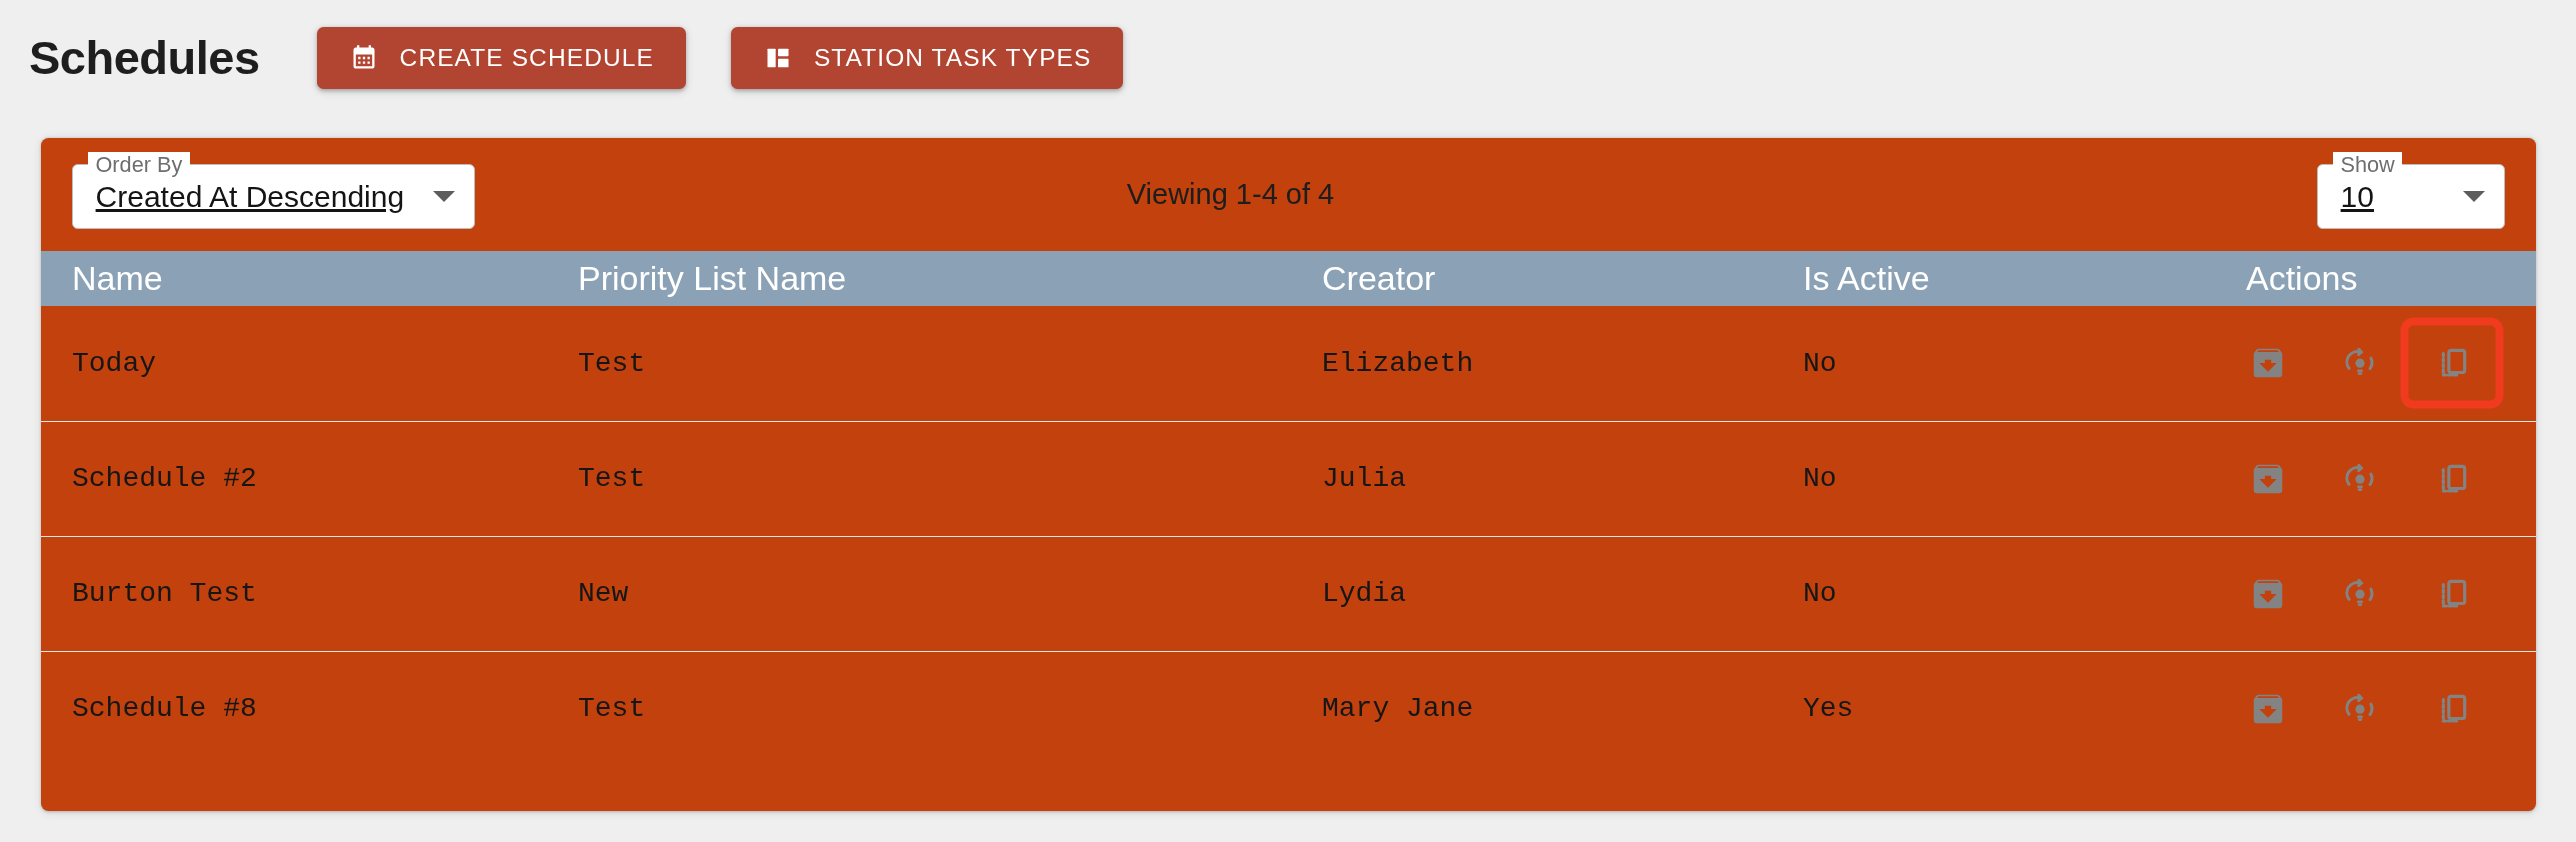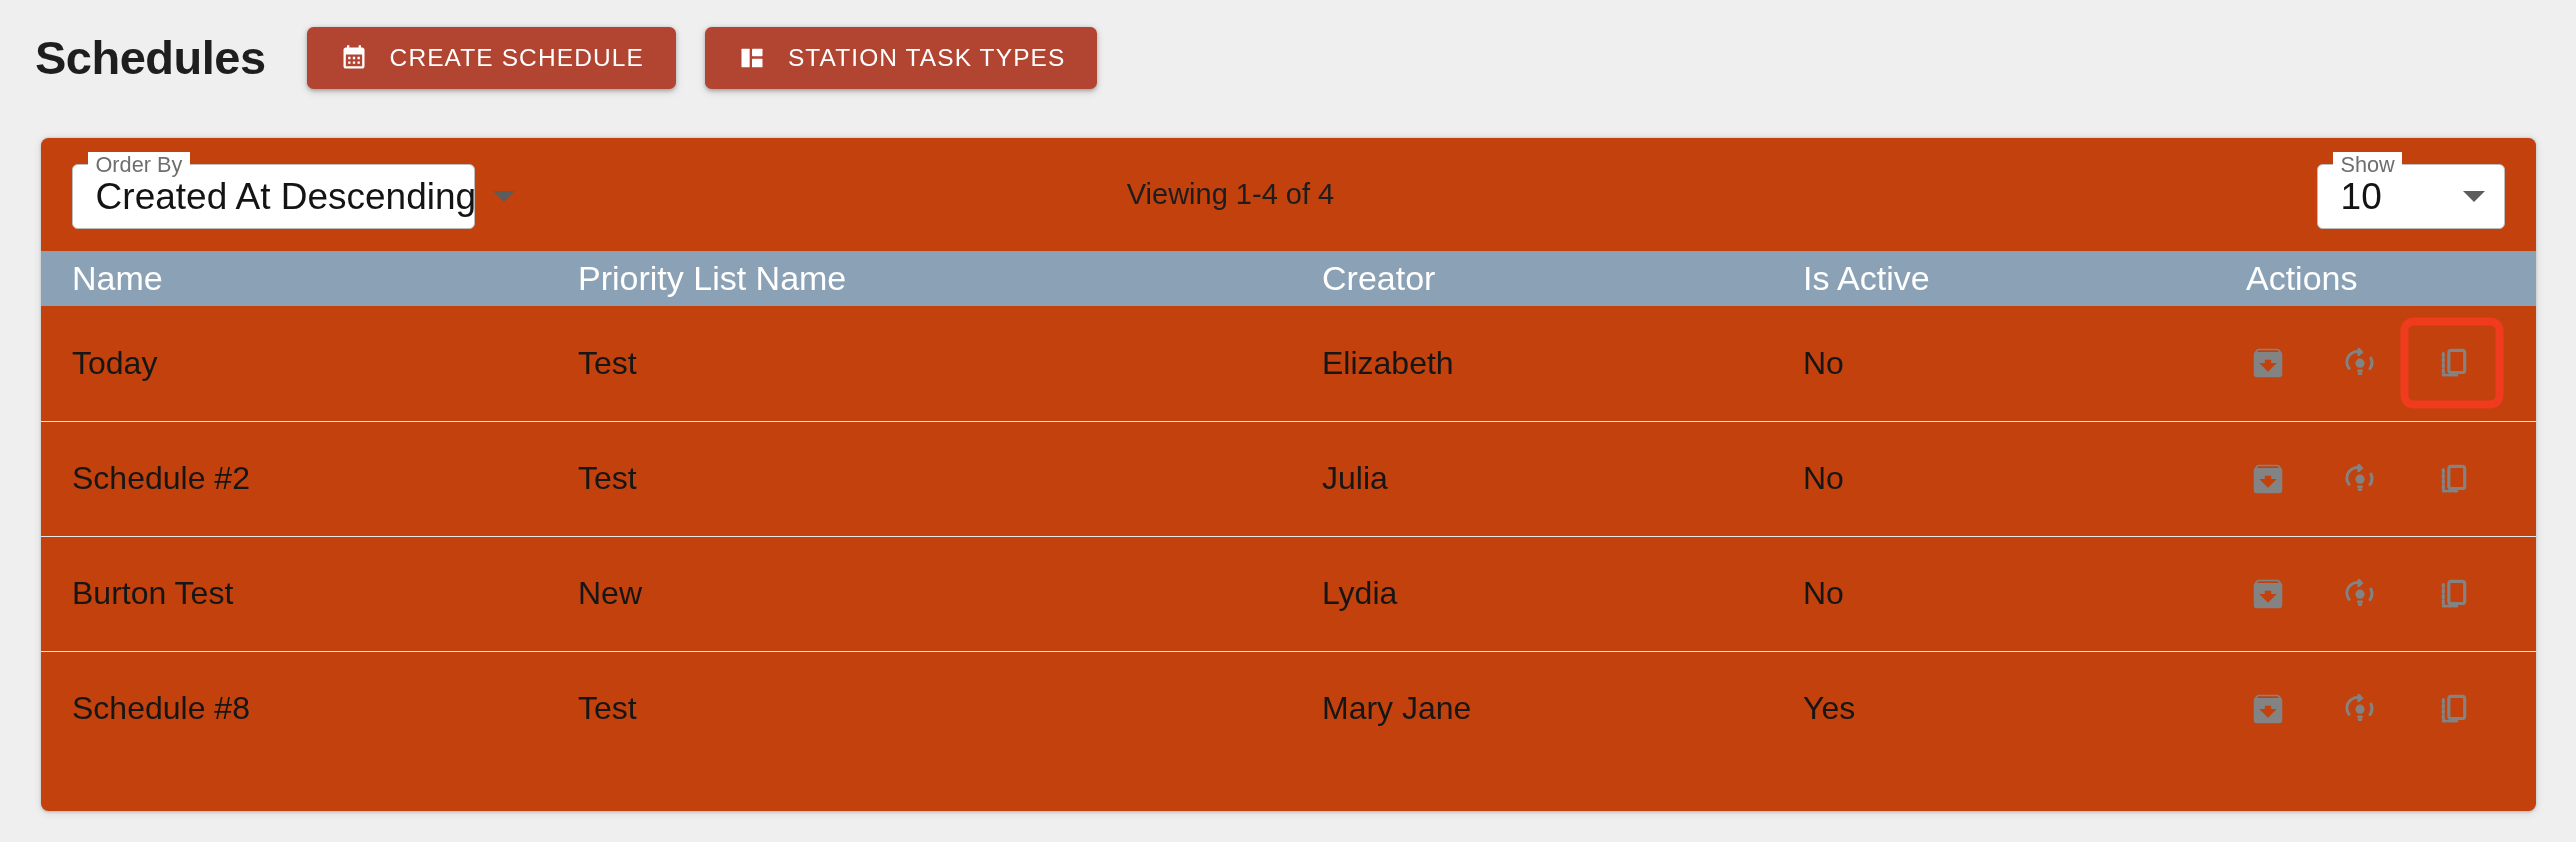--- a/index.html
+++ b/index.html
@@ -16,26 +16,26 @@
     position: relative;
     width: 2576px;
     height: 842px;
     background: #efefef;
     overflow: hidden;
   }
 
   
   .header-bar {
     position: absolute;
-    left: 35px;
+    left: 29px;
     top: 15px;
     height: 85px;
     display: flex;
     align-items: center;
-    gap: 0;
+    gap: 16px;
   }
 
   .page-title {
     font-size: 47px;
     font-weight: bold;
     color: #1e1e1e;
     letter-spacing: -0.5px;
     line-height: 1;
     white-space: nowrap;
   }
@@ -103,24 +103,25 @@
     left: 15px;
     padding: 0 7.5px;
     background: #ffffff;
     color: #6e6e6e;
     font-size: 21.7px;
     line-height: 25.4px;
     white-space: nowrap;
   }
 
   .mui-value {
-    font-size: 37px;
+    font-size: 30px;
     color: #141414;
     flex: 1;
     white-space: nowrap;
+    text-decoration: underline;
   }
 
   .caret {
     width: 0; height: 0;
     border-left: 11.3px solid transparent;
     border-right: 11.3px solid transparent;
     border-top: 11.3px solid #5c5c5c;
     margin-left: 17px;
     flex: none;
   }
@@ -163,24 +164,25 @@
   .col-name     { width: 537px; padding-left: 31px !important; }
   .col-priority { width: 744px; }
   .col-creator  { width: 481px; }
   .col-active   { width: 443px; margin-top: 8px; }
   .col-actions  { width: auto; }
 
   tbody tr { height: 115px; border-bottom: 0.9px solid #e6e6e6; }
   tbody tr:last-child { border-bottom: none; }
 
   tbody td {
-    font-size: 32px;
+    font-size: 28px;
     color: #161616;
     vertical-align: middle;
     white-space: nowrap;
+    font-family: Liberation Mono, monospace;
   }
   tbody td.col-name { padding-left: 31px; }
 
   .actions-cell { position: relative; }
 
   .actions-wrap {
     display: flex;
     align-items: center;
     gap: 51px;
     padding-left: 1.9px;

